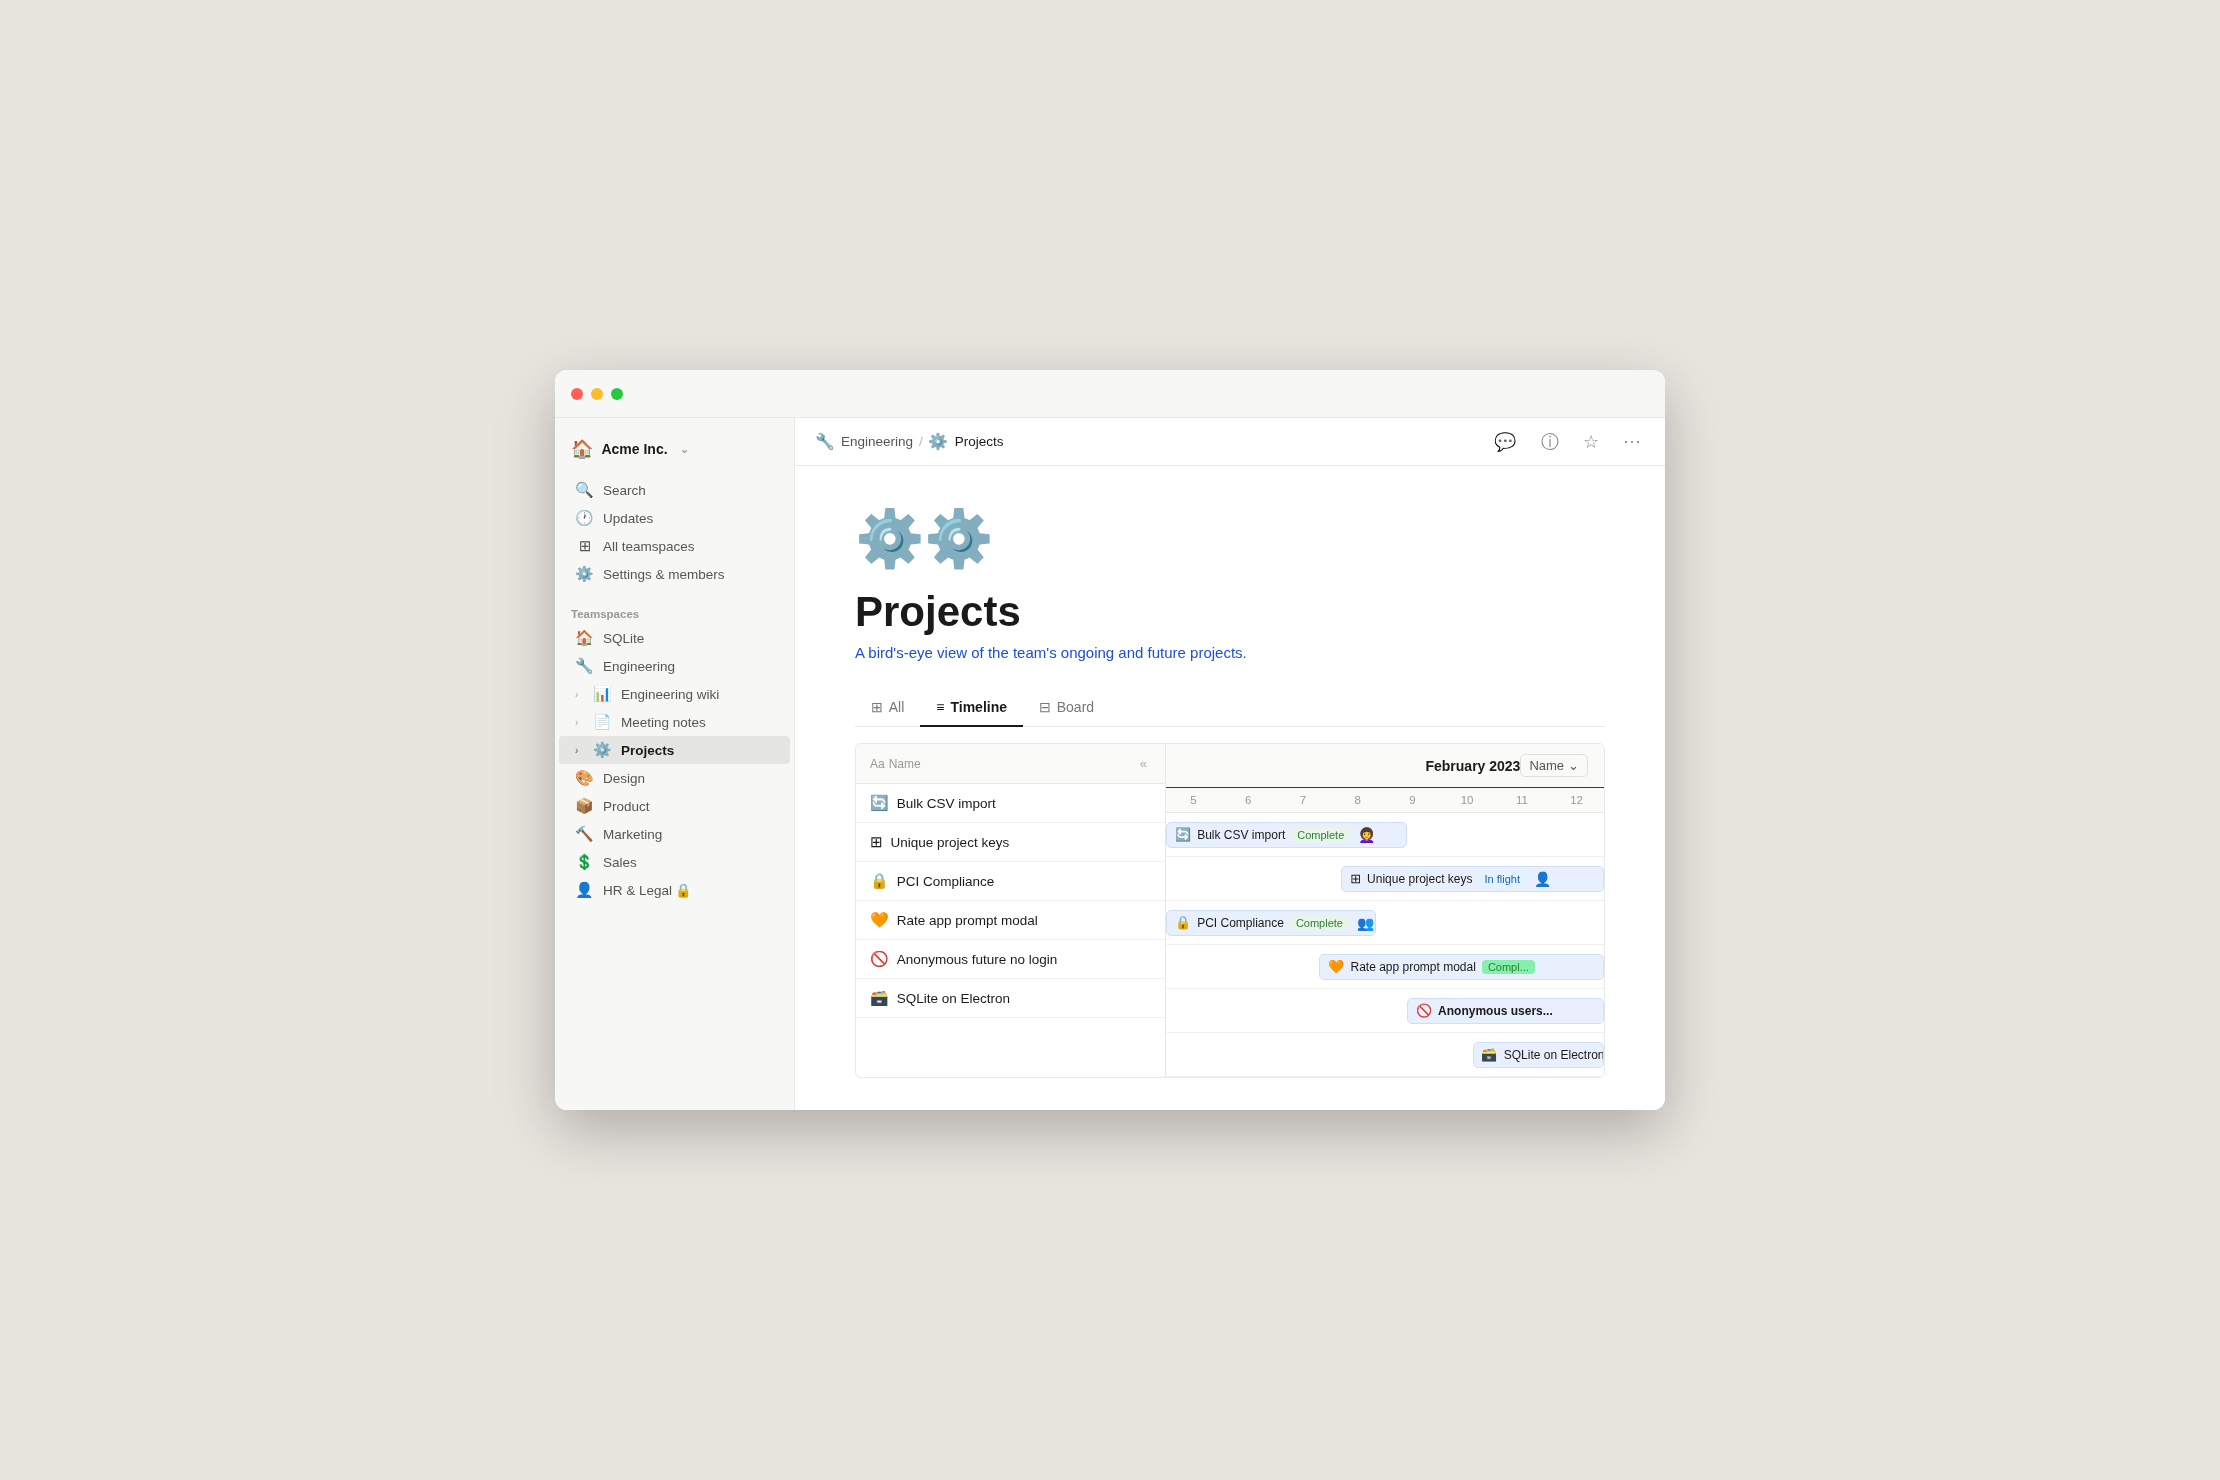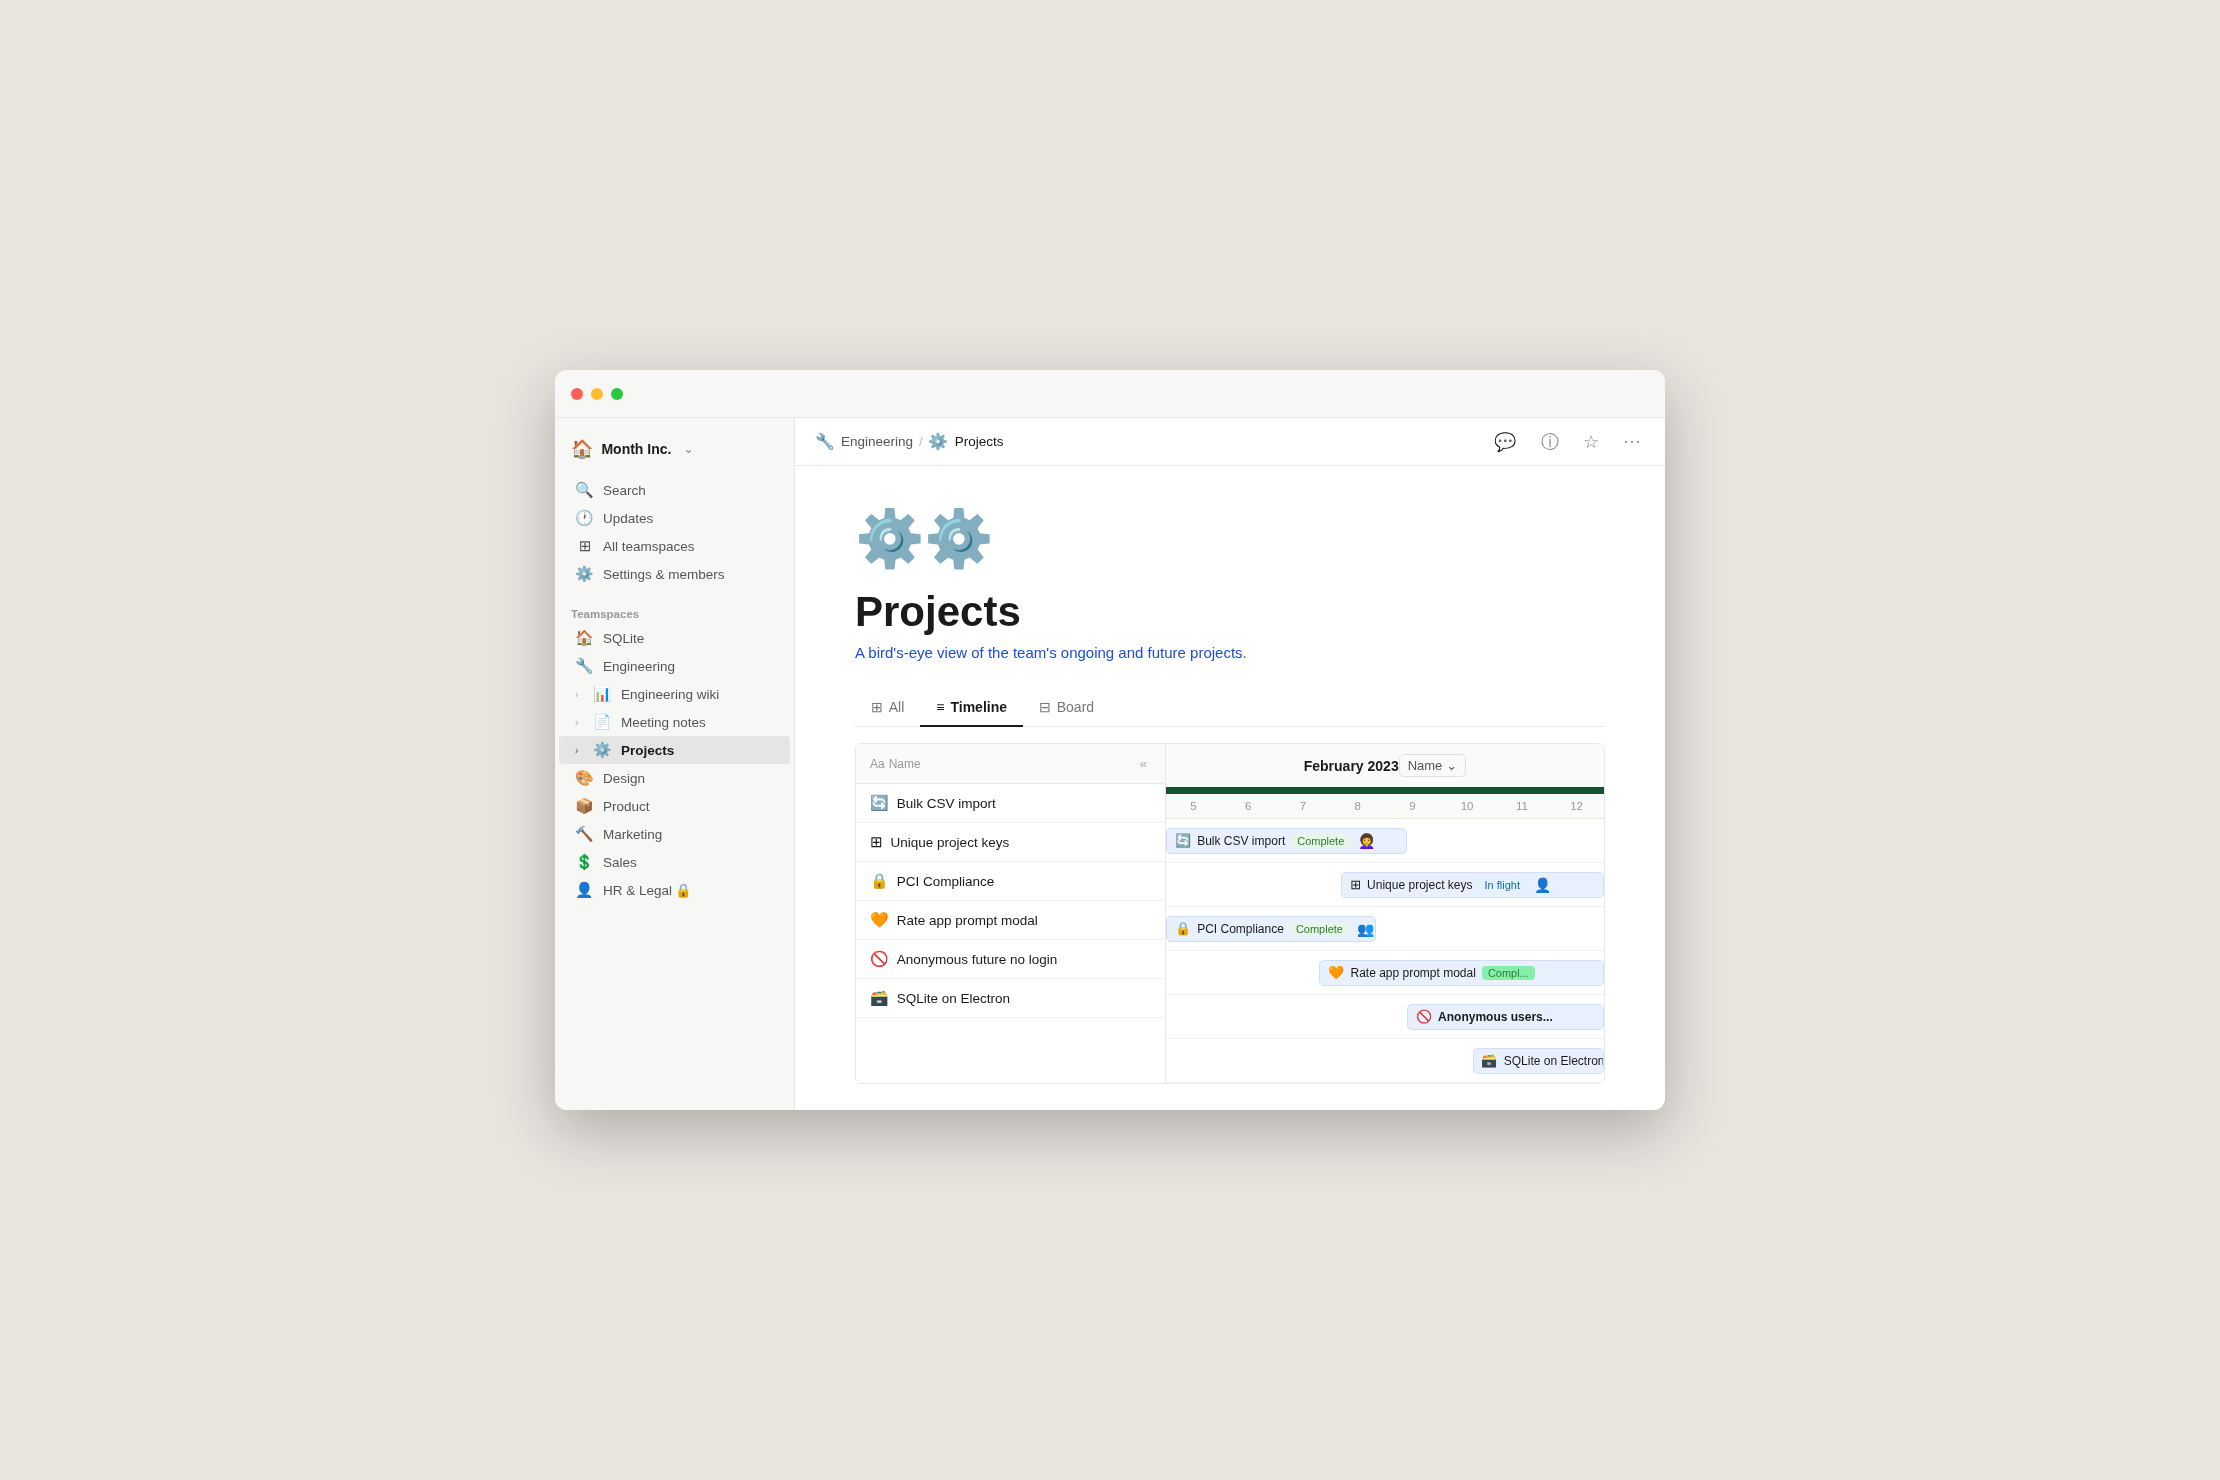--- a/index.html
+++ b/index.html
@@ -265,23 +265,23 @@
     .db-right {
       flex: 1;
       overflow: hidden;
       display: flex;
       flex-direction: column;
       background: #ffffff;
     }
     .timeline-header {
       display: flex;
       align-items: center;
-      justify-content: center;
+      justify-content: flex-end;
       padding: 10px 16px;
-      border-bottom: 7px solid #14532d;
+      border-bottom: 1px solid #14532d;
       background: #fafaf9;
     }
     .timeline-title {
       font-size: 14px;
       font-weight: 600;
       color: #1a1a1a;
     }
     .month-selector {
       display: flex;
       align-items: center;
@@ -362,21 +362,21 @@
       <div class="traffic-light tl-green"></div>
     </div>
   </div>
 
   <div class="app-body">
 
     <div class="sidebar">
 
       <div class="sidebar-workspace">
         <span class="workspace-icon">🏠</span>
-        <span class="workspace-name">Month Inc.</span>
+        <span class="workspace-name">Acme Inc.</span>
         <span class="chevron-icon">⌄</span>
       </div>
 
       <div class="sidebar-nav">
         <div class="sidebar-item">
           <span class="sidebar-icon">🔍</span>
           <span>Search</span>
         </div>
         <div class="sidebar-item">
           <span class="sidebar-icon">🕐</span>

